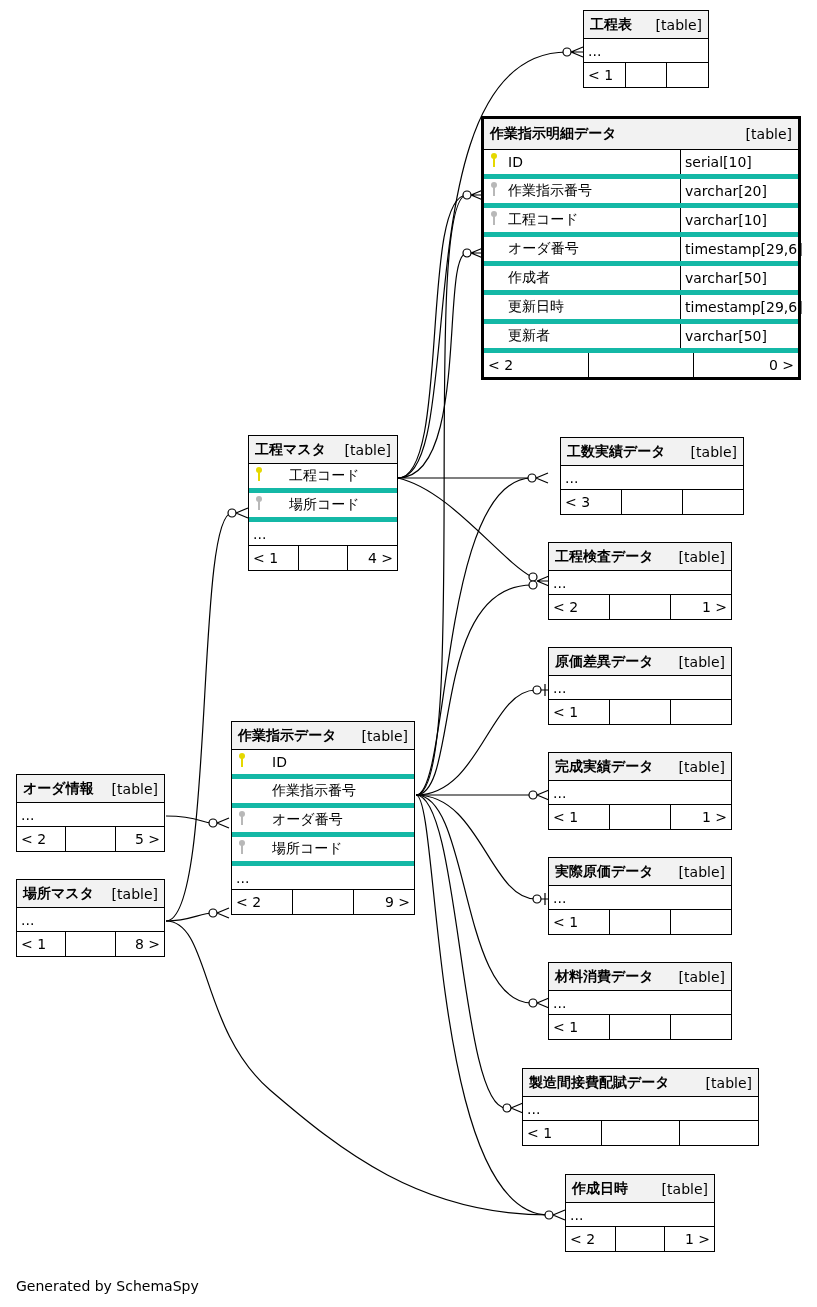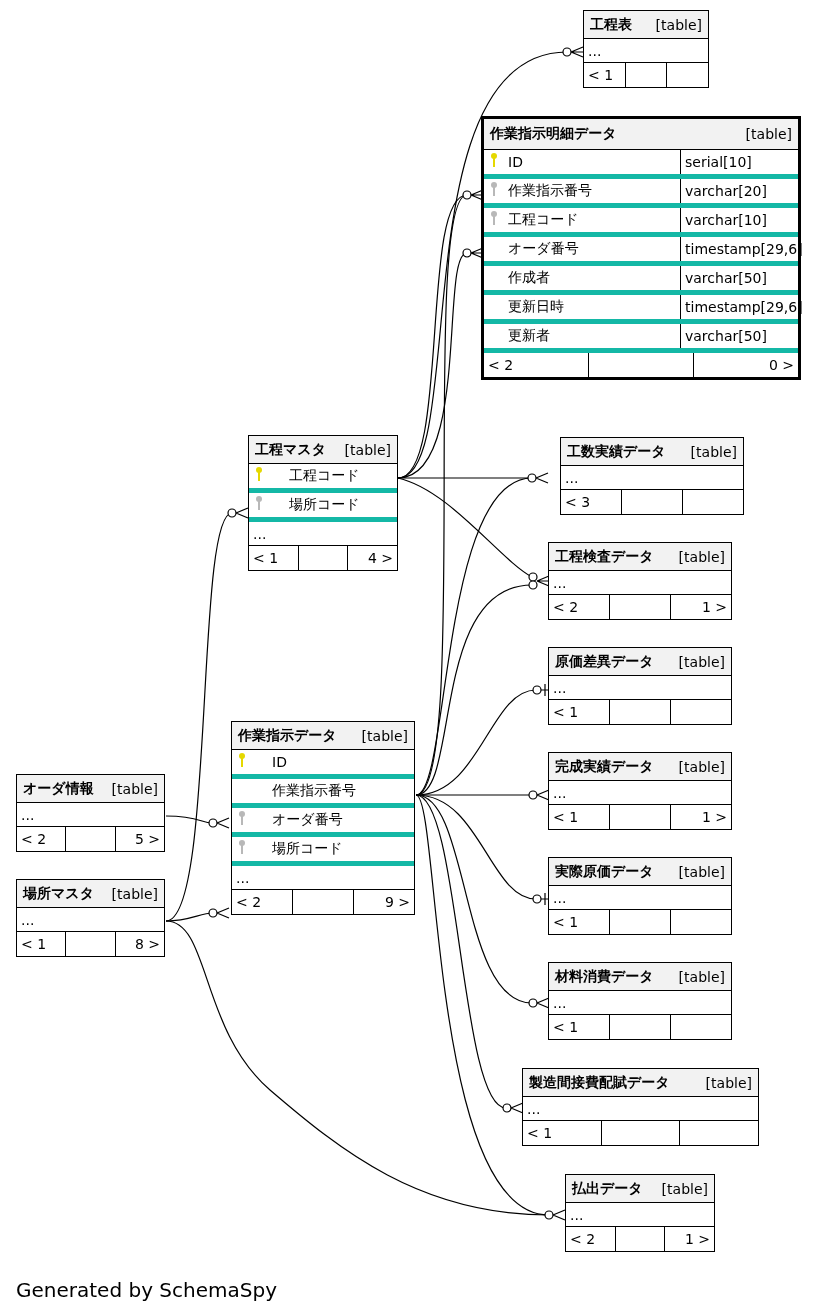--- a/index.html
+++ b/index.html
@@ -18,21 +18,21 @@
   .row .type { width:118px; border-left:1px solid #000; height:100%; display:flex; align-items:center; padding-left:4px; box-sizing:border-box; white-space:nowrap;}
   .ell { height:24px; border-bottom:1px solid #000; padding-left:4px; display:flex; align-items:center; box-sizing:border-box; }
   .foot { height:24px; display:flex; box-sizing:border-box; }
   .foot span { flex:1; border-left:1px solid #000; display:flex; align-items:center; padding:0 4px; box-sizing:border-box; }
   .foot span:first-child { border-left:none; }
   .foot span.r { justify-content:flex-end; }
   .key { display:inline-block; width:6px; height:15px; position:relative; }
   .key::before { content:""; position:absolute; left:0; top:0; width:6px; height:6px; border-radius:50%; background:currentColor; }
   .key::after { content:""; position:absolute; left:2px; top:5px; width:2px; height:9px; background:currentColor; }
   .pk { color:#e5d800; } .fk { color:#b8b8b8; }
-  #footer { position:absolute; left:16px; top:1278px; font-size:20px; }
+  #footer { position:absolute; left:16px; top:1278px; font-size:14px; }
 </style>
 </head>
 <body>
 
 <svg id="edges" xmlns="http://www.w3.org/2000/svg">
   <g fill="none" stroke="#000" stroke-width="1.2">
 
     <path d="M398,478 C470,478 400,52 567,52"></path>
     <path d="M398,478 C450,478 420,195 467,195"></path>
     <path d="M398,478 C470,478 440,253 467,253"></path>
@@ -309,21 +309,21 @@
       </div>
       <div class="ell">...</div>
       <div class="foot">
         <span>&lt; 1</span>
         <span></span>
         <span class="r"></span>
       </div>
     </div>
     <div class="tbl" style="left: 565px; top: 1174px; width: 150px;">
       <div class="hdr">
-        <span class="name">払出データ</span>
+        <span class="name">作成日時</span>
         <span class="kind">[table]</span>
       </div>
       <div class="ell">...</div>
       <div class="foot">
         <span>&lt; 2</span>
         <span></span>
         <span class="r">1 &gt;</span>
       </div>
     </div>
   </div>

